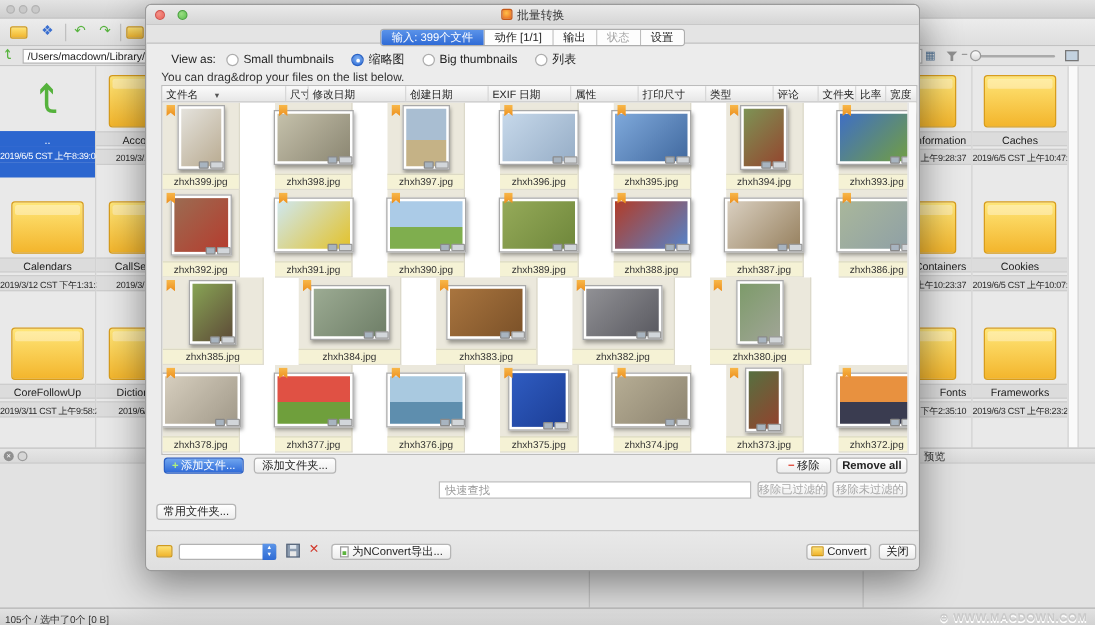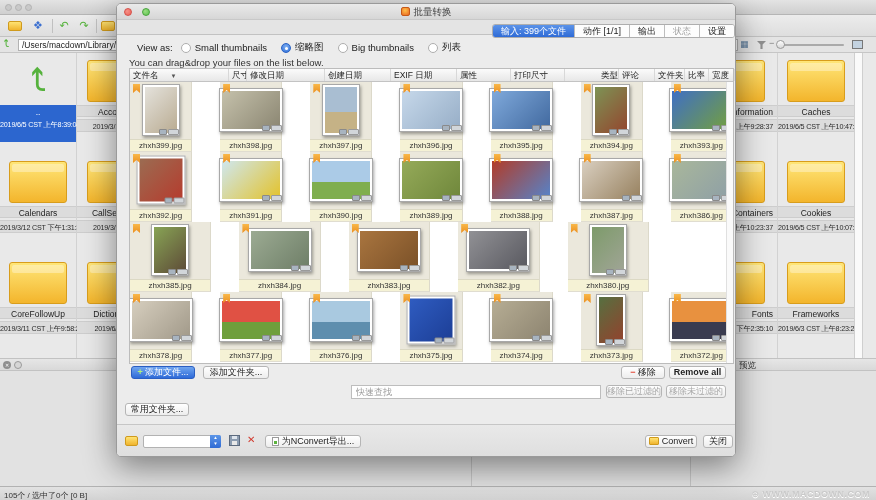--- a/index.html
+++ b/index.html
@@ -68,21 +68,21 @@
     border:1px solid #9a9a9a; border-radius:5px; box-shadow:0 10px 32px rgba(0,0,0,.45); overflow:hidden; z-index:10; }
   .dlg-title { position:absolute; left:0; top:0; width:100%; height:16px;
     background:linear-gradient(#eaeaea,#d6d6d6); border-bottom:1px solid #c8c8c8; }
   .dl-red,.dl-green { position:absolute; top:4px; width:8px; height:8px; border-radius:50%; }
   .dl-red { left:7px; background:radial-gradient(circle at 35% 35%, #f59289,#ec6156); border:1px solid #d4504a; }
   .dl-green { left:25px; background:radial-gradient(circle at 35% 35%, #9ade82,#5cc14e); border:1px solid #48a33c; }
   .dlg-title-center { position:absolute; left:0; right:0; top:2px; text-align:center; font-size:9.5px; color:#3c3c3c; }
   .app-ico { display:inline-block; width:9px; height:9px; border-radius:2px; vertical-align:-1px; margin-right:4px;
     background:radial-gradient(circle at 45% 35%, #ffc04a,#e8641e); border:1px solid #c55817; }
   .dlg-tabs { position:absolute; left:0; top:16px; width:100%; height:15px; background:#e4e4e4;
-    border-bottom:1px solid #c2c2c2; text-align:right; }
+    border-bottom:1px solid #c2c2c2; text-align:center; }
   .seg-wrap { display:inline-flex; margin-top:1px; border:1px solid #aeaeae; border-radius:3px; overflow:hidden;
     background:#fff; }
   .seg { font-size:9px; line-height:12px; padding:0 8px; color:#222; background:#fdfdfd; border-right:1px solid #bdbdbd;
     cursor:default; white-space:nowrap; }
   .seg:last-child { border-right:none; }
   .seg.selected { background:linear-gradient(#5b93e9,#2f6bd6); color:#fff; }
   .seg.disabled { color:#a2a2a2; }
 
   .viewas { position:absolute; left:20px; top:37px; display:flex; align-items:center; font-size:9.5px; color:#222; }
   .viewas-label { margin-right:8px; }
@@ -338,21 +338,21 @@
 
     <div class="list">
       <div class="list-header" id="list-header">
           <div class="hcol" style="width: 99px;">文件名<span class="sort-arrow">▼</span></div>
           <div class="hcol" style="width: 18px;">尺寸</div>
           <div class="hcol" style="width: 78px;">修改日期</div>
           <div class="hcol" style="width: 66px;">创建日期</div>
           <div class="hcol" style="width: 66px;">EXIF 日期</div>
           <div class="hcol" style="width: 54px;">属性</div>
           <div class="hcol" style="width: 54px;">打印尺寸</div>
-          <div class="hcol" style="width: 54px; text-align: right;">类型</div>
+          <div class="hcol" style="width: 54px;">类型</div>
           <div class="hcol" style="width: 36px;">评论</div>
           <div class="hcol" style="width: 30px;">文件夹</div>
           <div class="hcol" style="width: 24px;">比率</div>
           <div class="hcol" style="width: 26px;">宽度</div>
         </div>
       <div class="list-body" id="thumb-grid">
           <div class="trow">
             <div class="tcell">
               <div class="flag"></div>
               <div class="pframe">

